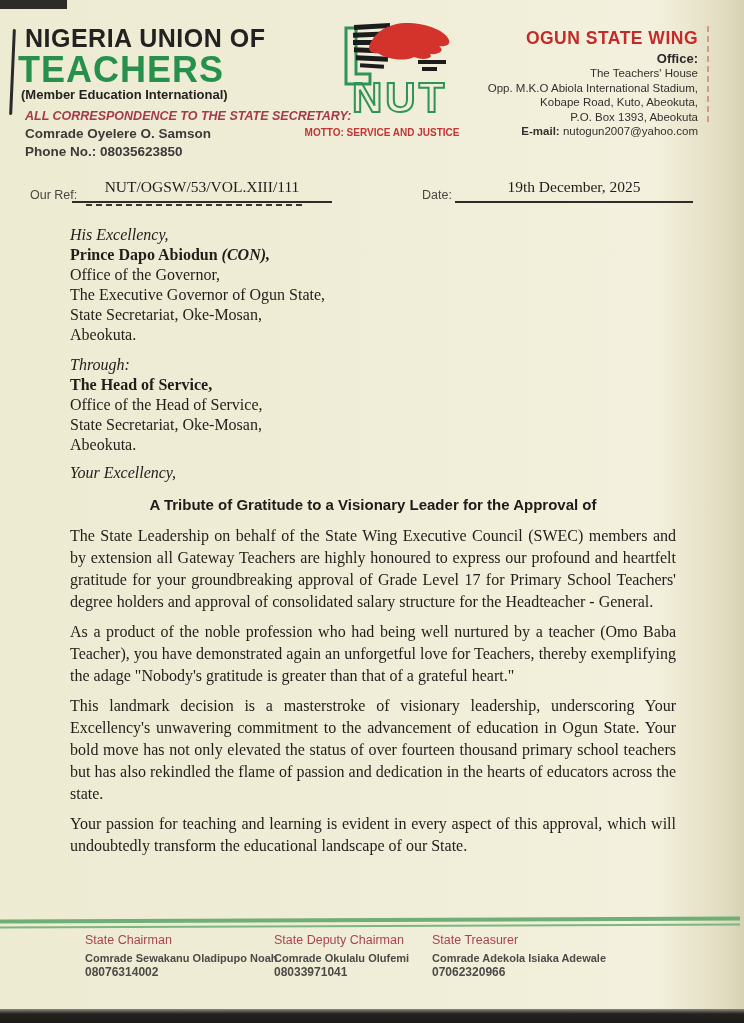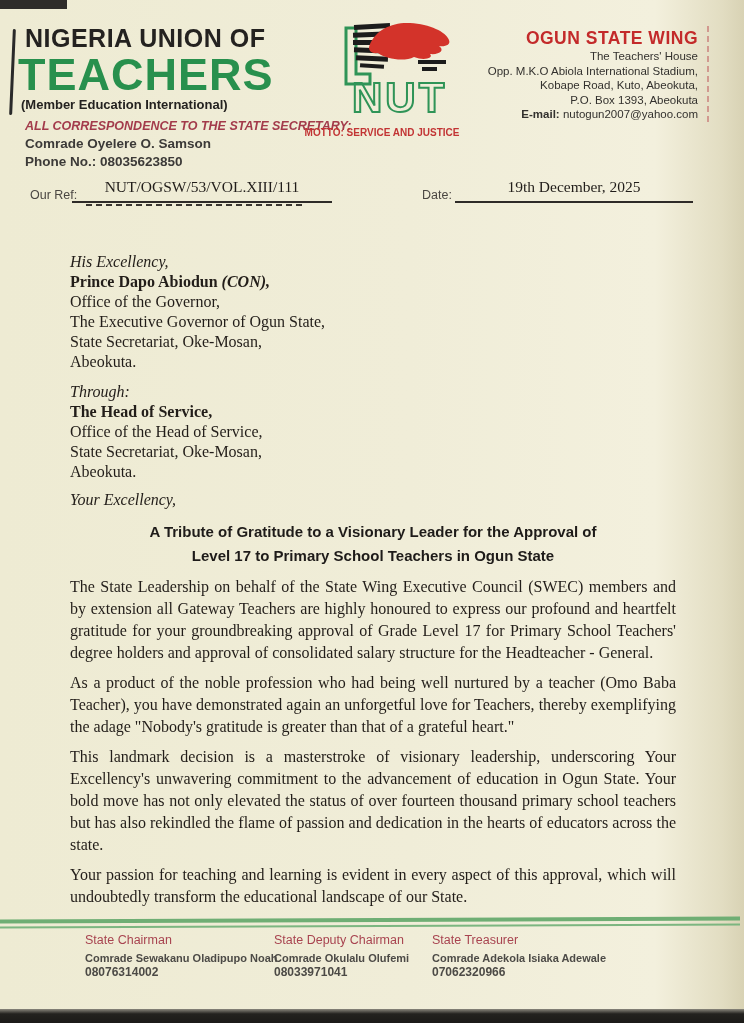--- a/index.html
+++ b/index.html
@@ -10,21 +10,21 @@
     font-family:"Liberation Sans",sans-serif;color:#241f1c;
   }
   
   .strip-topleft{position:absolute;left:0;top:0;width:67px;height:9px;background:#2e2c29;}
   .pen-mark{position:absolute;left:11px;top:29px;width:3px;height:86px;background:#2a2a2a;transform:rotate(2.5deg);border-radius:2px;}
   .edge-red-dash{position:absolute;right:35px;top:26px;height:96px;width:0;border-right:2px dashed #c46a6a;opacity:.6;}
   .band-bottom{position:absolute;left:0;bottom:0;width:744px;height:14px;background:linear-gradient(#8a877d 0%,#23221f 35%,#1b1a18 100%);}
   
   .hdr-left{position:absolute;left:25px;top:24px;}
   .org1{font-size:25px;font-weight:bold;color:#242220;letter-spacing:.5px;}
-  .org2{font-size:45px;font-weight:bold;color:#28904d;letter-spacing:1px;margin:-4px 0 -4px -7px;}
+  .org2{font-size:36px;font-weight:bold;color:#28904d;letter-spacing:1px;margin:-4px 0 -4px -7px;}
   .org3{font-size:13px;font-weight:bold;color:#242220;margin-left:-4px;}
   .corr{font-size:12.5px;font-weight:bold;font-style:italic;color:#a33b4b;margin-top:7px;}
   .secline{font-size:13.5px;font-weight:bold;color:#3c3a38;margin-top:3px;}
   .hdr-logo{position:absolute;left:318px;top:10px;width:150px;text-align:center;}
   .motto{font-size:10px;font-weight:bold;color:#c23434;margin-top:1px;white-space:nowrap;margin-left:-22px;}
   .hdr-right{position:absolute;right:46px;top:28px;text-align:right;}
   .wing{font-size:17.5px;font-weight:bold;color:#c32a2a;letter-spacing:.5px;}
   .office-label{font-size:13px;font-weight:bold;color:#2b2a28;margin-top:2px;}
   .addr-r{font-size:11.5px;color:#33312e;line-height:14.5px;}
   .email-line{font-size:11.5px;color:#33312e;line-height:14.5px;}
@@ -33,21 +33,21 @@
   .bi{font-weight:bold;font-style:italic;}
   
   .refrow{position:absolute;left:0;top:178px;width:744px;height:40px;font-size:12.5px;color:#4a4642;}
   .ref-label{position:absolute;left:30px;top:10px;}
   .ref-line{position:absolute;left:72px;top:0px;width:260px;text-align:center;border-bottom:2px solid #2e2b28;padding-bottom:5px;}
   .ref-line2{position:absolute;left:86px;top:26px;width:216px;border-bottom:2px dashed #3a3631;}
   .date-label{position:absolute;left:422px;top:10px;}
   .date-line{position:absolute;left:455px;top:0px;width:238px;text-align:center;border-bottom:2px solid #2e2b28;padding-bottom:5px;}
   .ref-value,.date-value{font-family:"Liberation Serif",serif;font-size:15.5px;color:#211d1a;}
   
-  .letter{position:absolute;left:70px;top:252px;width:606px;font-family:"Liberation Serif",serif;font-size:16px;color:#221d19;}
+  .letter{position:absolute;left:70px;top:225px;width:606px;font-family:"Liberation Serif",serif;font-size:16px;color:#221d19;}
   .addr-block{line-height:20px;}
   .mb10{margin-bottom:10px;} .mb8{margin-bottom:8px;}
   .greeting{line-height:20px;margin-bottom:10px;}
   .subject{font-family:"Liberation Sans",sans-serif;font-weight:bold;font-size:15px;line-height:24px;text-align:center;color:#1e1b19;margin-bottom:8px;}
   .para{line-height:22px;text-align:justify;margin:0 0 8px 0;}
   
   .green-rule{position:absolute;left:0;top:918px;width:740px;height:3px;border-top:4px solid #6fae74;border-bottom:2px solid #7cb680;transform:rotate(-0.25deg);}
   .fcol{position:absolute;top:933px;text-align:left;}
   .fcol1{left:85px;width:222px;} .fcol2{left:274px;width:188px;} .fcol3{left:432px;width:196px;}
   .ftitle{font-size:12.5px;color:#a84450;margin-bottom:5px;}
@@ -93,20 +93,21 @@
         <rect x="104" y="57" width="15" height="4"></rect>
       </g>
 
       <text x="34" y="102" font-family="Liberation Sans, sans-serif" font-size="42" font-weight="bold" fill="none" stroke="#2f9457" stroke-width="2" letter-spacing="3">NUT</text>
     </svg>
     <div class="motto">MOTTO: SERVICE AND JUSTICE</div>
   </div>
 
   <div class="hdr-right">
     <div class="wing">OGUN STATE WING</div>
+    <div class="office-label">Office:</div>
     <div class="addr-r">The Teachers' House</div>
     <div class="addr-r">Opp. M.K.O Abiola International Stadium,</div>
     <div class="addr-r">Kobape Road, Kuto, Abeokuta,</div>
     <div class="addr-r">P.O. Box 1393, Abeokuta</div>
     <div class="email-line"><span class="b">E-mail:</span> <span>nutogun2007@yahoo.com</span></div>
   </div>
 
   <div class="refrow">
     <span class="ref-label">Our Ref:</span>
     <div class="ref-line">
@@ -135,21 +136,20 @@
       <div class="b">The Head of Service,</div>
       <div>Office of the Head of Service,</div>
       <div>State Secretariat, Oke-Mosan,</div>
       <div>Abeokuta.</div>
     </div>
 
     <div class="greeting i">Your Excellency,</div>
 
     <div class="subject">
       <div>A Tribute of Gratitude to a Visionary Leader for the Approval of</div>
-      <div>Level 17 to Primary School Teachers in Ogun State</div>
     </div>
 
     <p class="para">The State Leadership on behalf of the State Wing Executive Council (SWEC) members and by extension all Gateway Teachers are highly honoured to express our profound and heartfelt gratitude for your groundbreaking approval of Grade Level 17 for Primary School Teachers' degree holders and approval of consolidated salary structure for the Headteacher - General.</p>
     <p class="para">As a product of the noble profession who had being well nurtured by a teacher (Omo Baba Teacher), you have demonstrated again an unforgetful love for Teachers, thereby exemplifying the adage "Nobody's gratitude is greater than that of a grateful heart."</p>
     <p class="para">This landmark decision is a masterstroke of visionary leadership, underscoring Your Excellency's unwavering commitment to the advancement of education in Ogun State. Your bold move has not only elevated the status of over fourteen thousand primary school teachers but has also rekindled the flame of passion and dedication in the hearts of educators across the state.</p>
     <p class="para">Your passion for teaching and learning is evident in every aspect of this approval, which will undoubtedly transform the educational landscape of our State.</p>
   </div>
 
   <div class="green-rule"></div>
 

